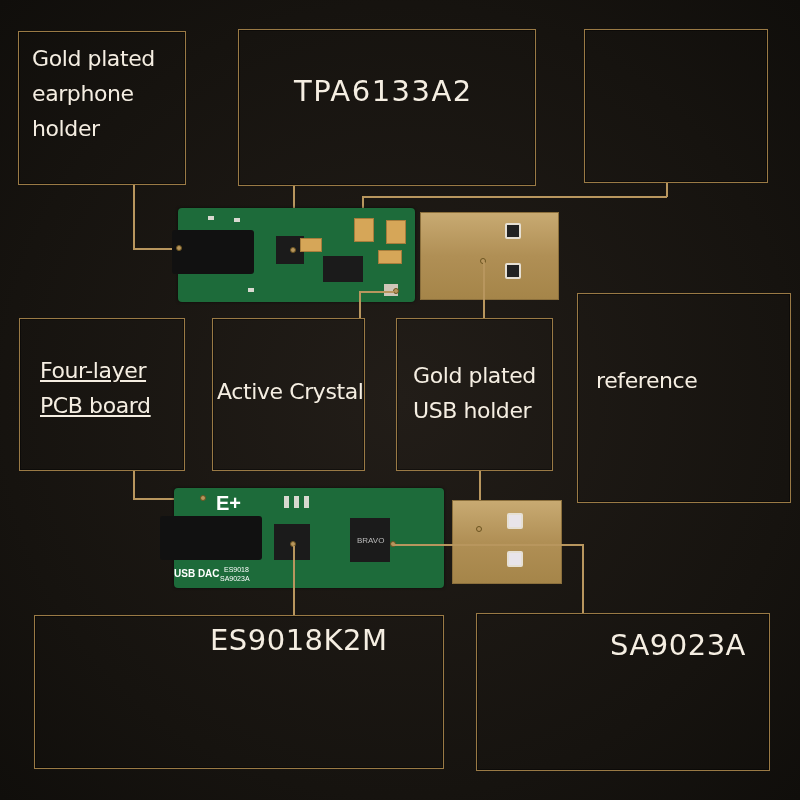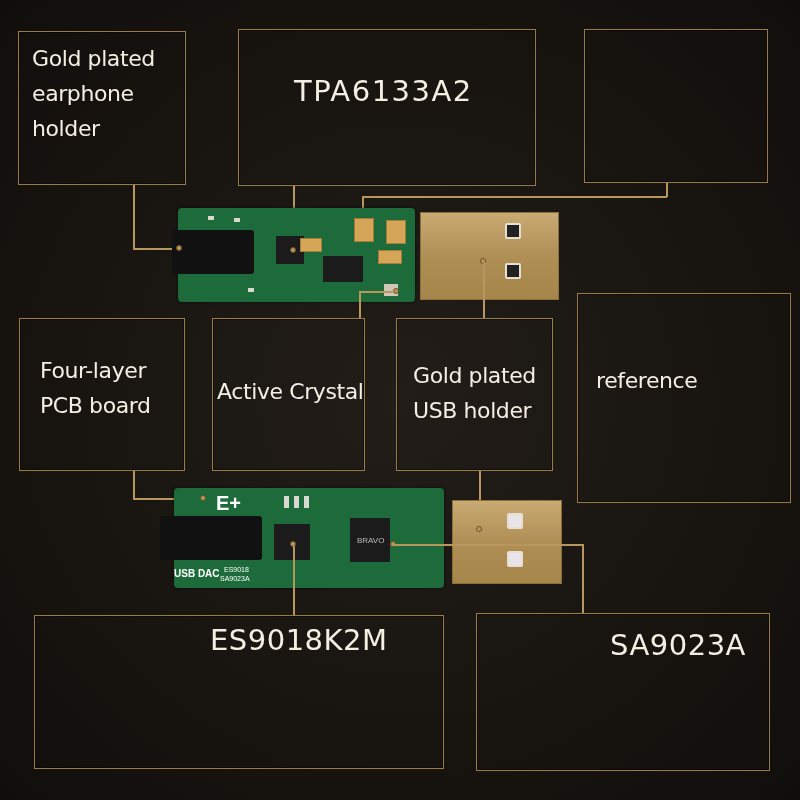--- a/index.html
+++ b/index.html
@@ -73,21 +73,21 @@
 <div class="dot" style="left:176px;top:245px;"></div>
 <div class="dot" style="left:290px;top:247px;"></div>
 <div class="dot" style="left:393px;top:288px;"></div>
 <div class="dot" style="left:480px;top:258px;"></div>
 
 <div class="line" style="left:359px;top:291px;width:35px;height:1.5px;"></div>
 <div class="line" style="left:359px;top:291px;width:1.5px;height:28px;"></div>
 <div class="line" style="left:483px;top:262px;width:1.5px;height:56px;"></div>
 
 <div class="box" style="left:19px;top:318px;width:166px;height:153px;"></div>
-<div class="label" style="left:40px;top:353px;">
+<div class="label" style="left:40px;top:353px;text-decoration:underline;">
   <div>Four-layer</div>
   <div>PCB board</div>
 </div>
 
 <div class="box" style="left:212px;top:318px;width:153px;height:153px;"></div>
 <div class="label" style="left:217px;top:374px;">Active Crystal</div>
 
 <div class="box" style="left:396px;top:318px;width:157px;height:153px;"></div>
 <div class="label" style="left:413px;top:358px;">
   <div>Gold plated</div>

